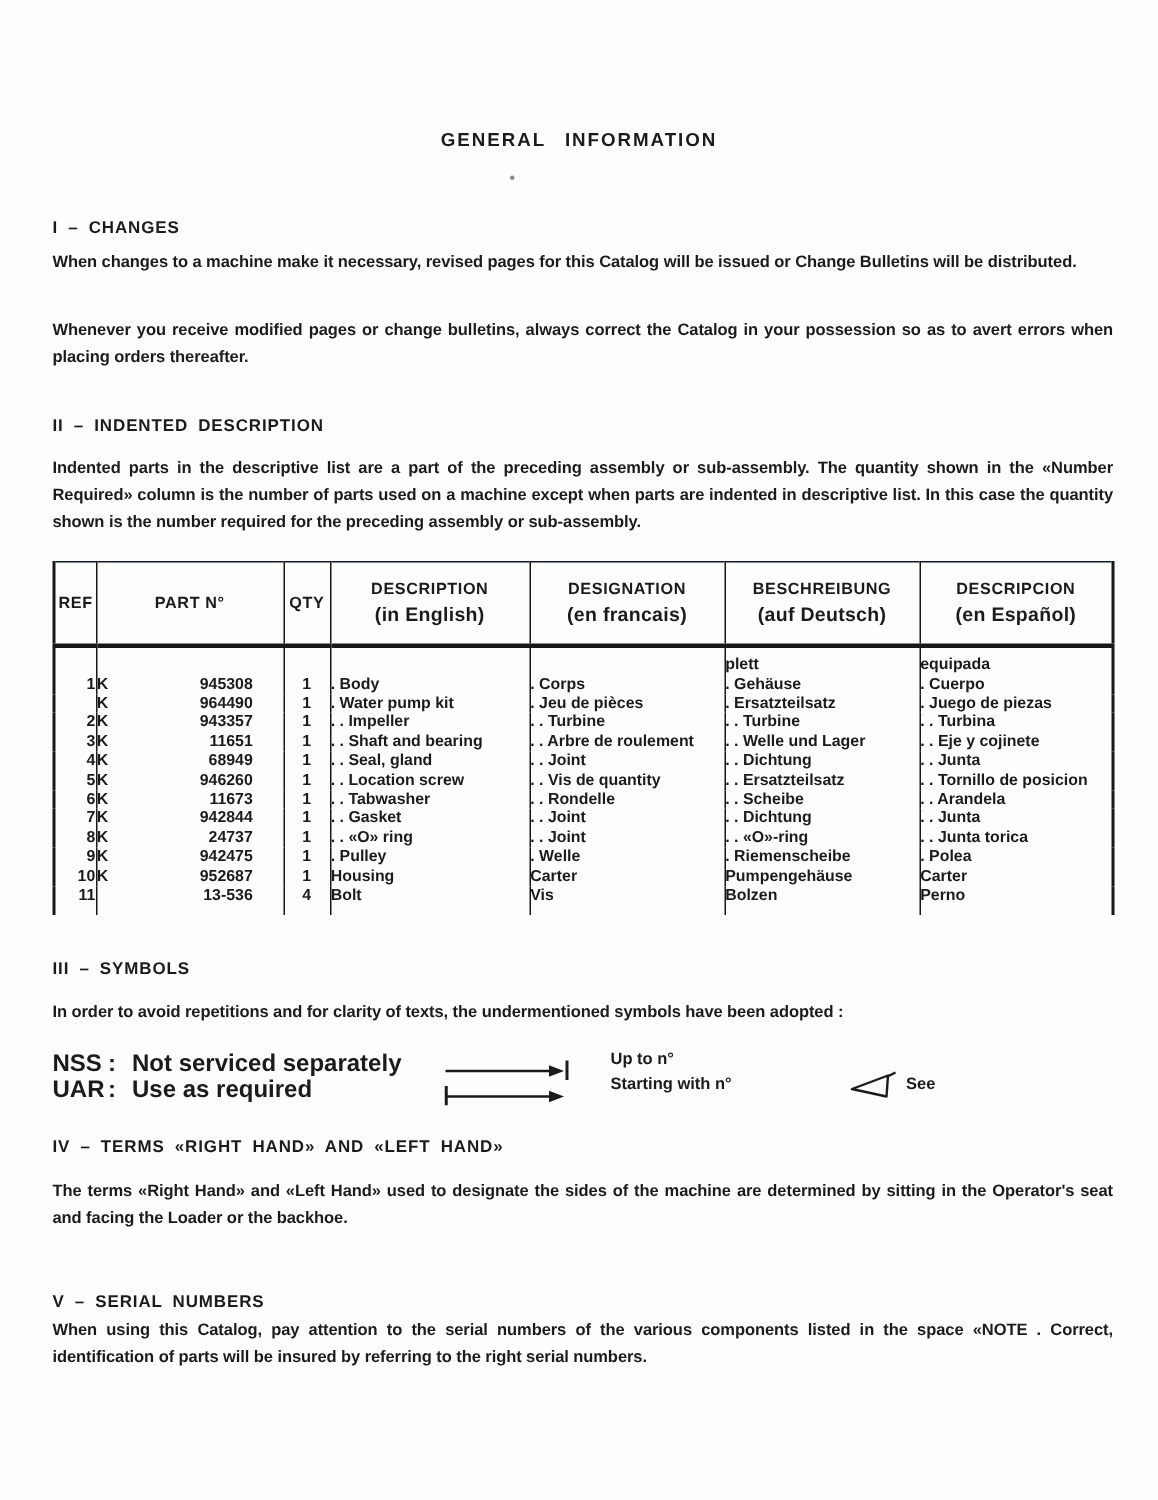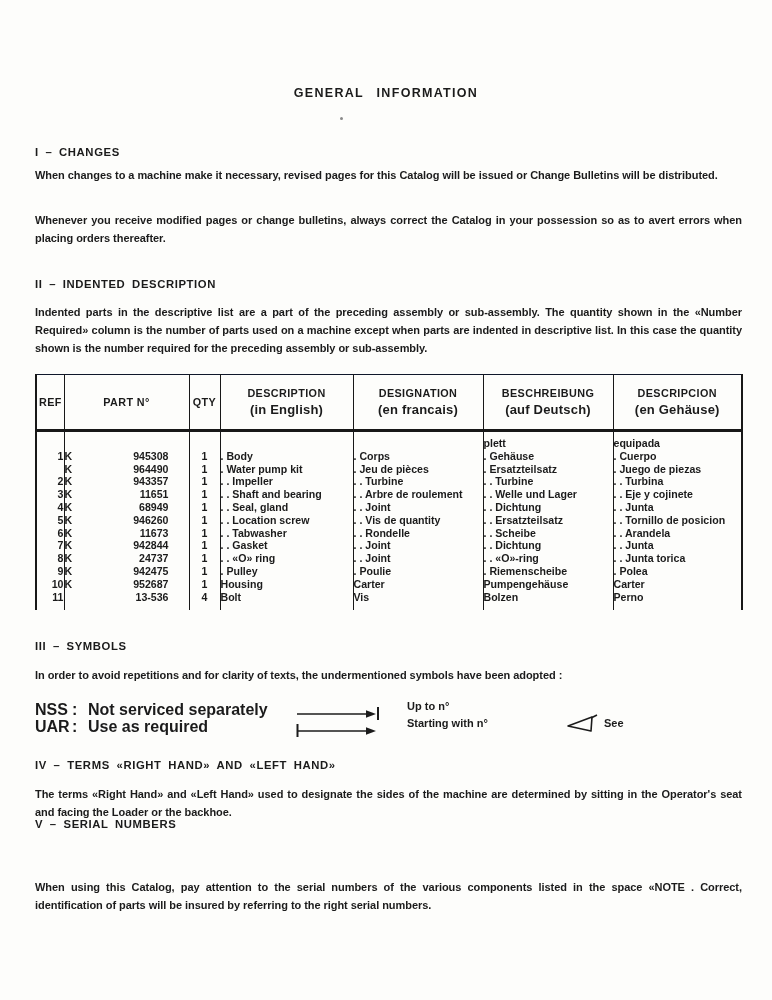--- a/index.html
+++ b/index.html
@@ -120,21 +120,21 @@
           <th>
             <div>DESIGNATION</div>
             <div class="th-sub">(en francais)</div>
           </th>
           <th>
             <div>BESCHREIBUNG</div>
             <div class="th-sub">(auf Deutsch)</div>
           </th>
           <th>
             <div>DESCRIPCION</div>
-            <div class="th-sub">(en Gehäuse)</div>
+            <div class="th-sub">(en Español)</div>
           </th>
         </tr>
       </thead>
     <tbody id="table-body">
         <tr>
           <td class="c-ref"></td>
           <td class="c-part"><span class="k"></span><span class="num"></span></td>
           <td class="c-qty"></td>
           <td class="c-lang"></td>
           <td class="c-lang"></td>
@@ -220,21 +220,21 @@
           <td class="c-lang">. . «O» ring</td>
           <td class="c-lang">. . Joint</td>
           <td class="c-lang">. . «O»-ring</td>
           <td class="c-lang">. . Junta torica</td>
         </tr>
         <tr>
           <td class="c-ref">9</td>
           <td class="c-part"><span class="k">K</span><span class="num">942475</span></td>
           <td class="c-qty">1</td>
           <td class="c-lang">. Pulley</td>
-          <td class="c-lang">. Poulie</td>
+          <td class="c-lang">. Welle</td>
           <td class="c-lang">. Riemenscheibe</td>
           <td class="c-lang">. Polea</td>
         </tr>
         <tr>
           <td class="c-ref">10</td>
           <td class="c-part"><span class="k">K</span><span class="num">952687</span></td>
           <td class="c-qty">1</td>
           <td class="c-lang">Housing</td>
           <td class="c-lang">Carter</td>
           <td class="c-lang">Pumpengehäuse</td>
@@ -277,16 +277,16 @@
 
   <svg class="see-svg" width="38" height="19" viewBox="0 0 38 19">
     <path d="M32 3 L8 12 L31 17 Z" fill="none" stroke="#1b1b1b" stroke-width="1.6" stroke-linejoin="round"></path>
     <line x1="31" y1="4" x2="37" y2="1" stroke="#1b1b1b" stroke-width="1.6"></line>
   </svg>
   <div class="see-label">See</div>
 
   <div class="sec-heading" style="top:759px">IV – TERMS «RIGHT HAND» AND «LEFT HAND»</div>
   <div class="para" style="top:785px">The terms «Right Hand» and «Left Hand» used to designate the sides of the machine are determined by sitting in the Operator's seat and facing the Loader or the backhoe.</div>
 
-  <div class="sec-heading" style="top:818px">V – SERIAL NUMBERS</div>
+  <div class="sec-heading" style="top:862px">V – SERIAL NUMBERS</div>
   <div class="para" style="top:878px">When using this Catalog, pay attention to the serial numbers of the various components listed in the space «NOTE . Correct, identification of parts will be insured by referring to the right serial numbers.</div>
 
 </div>
 
 </body></html>

